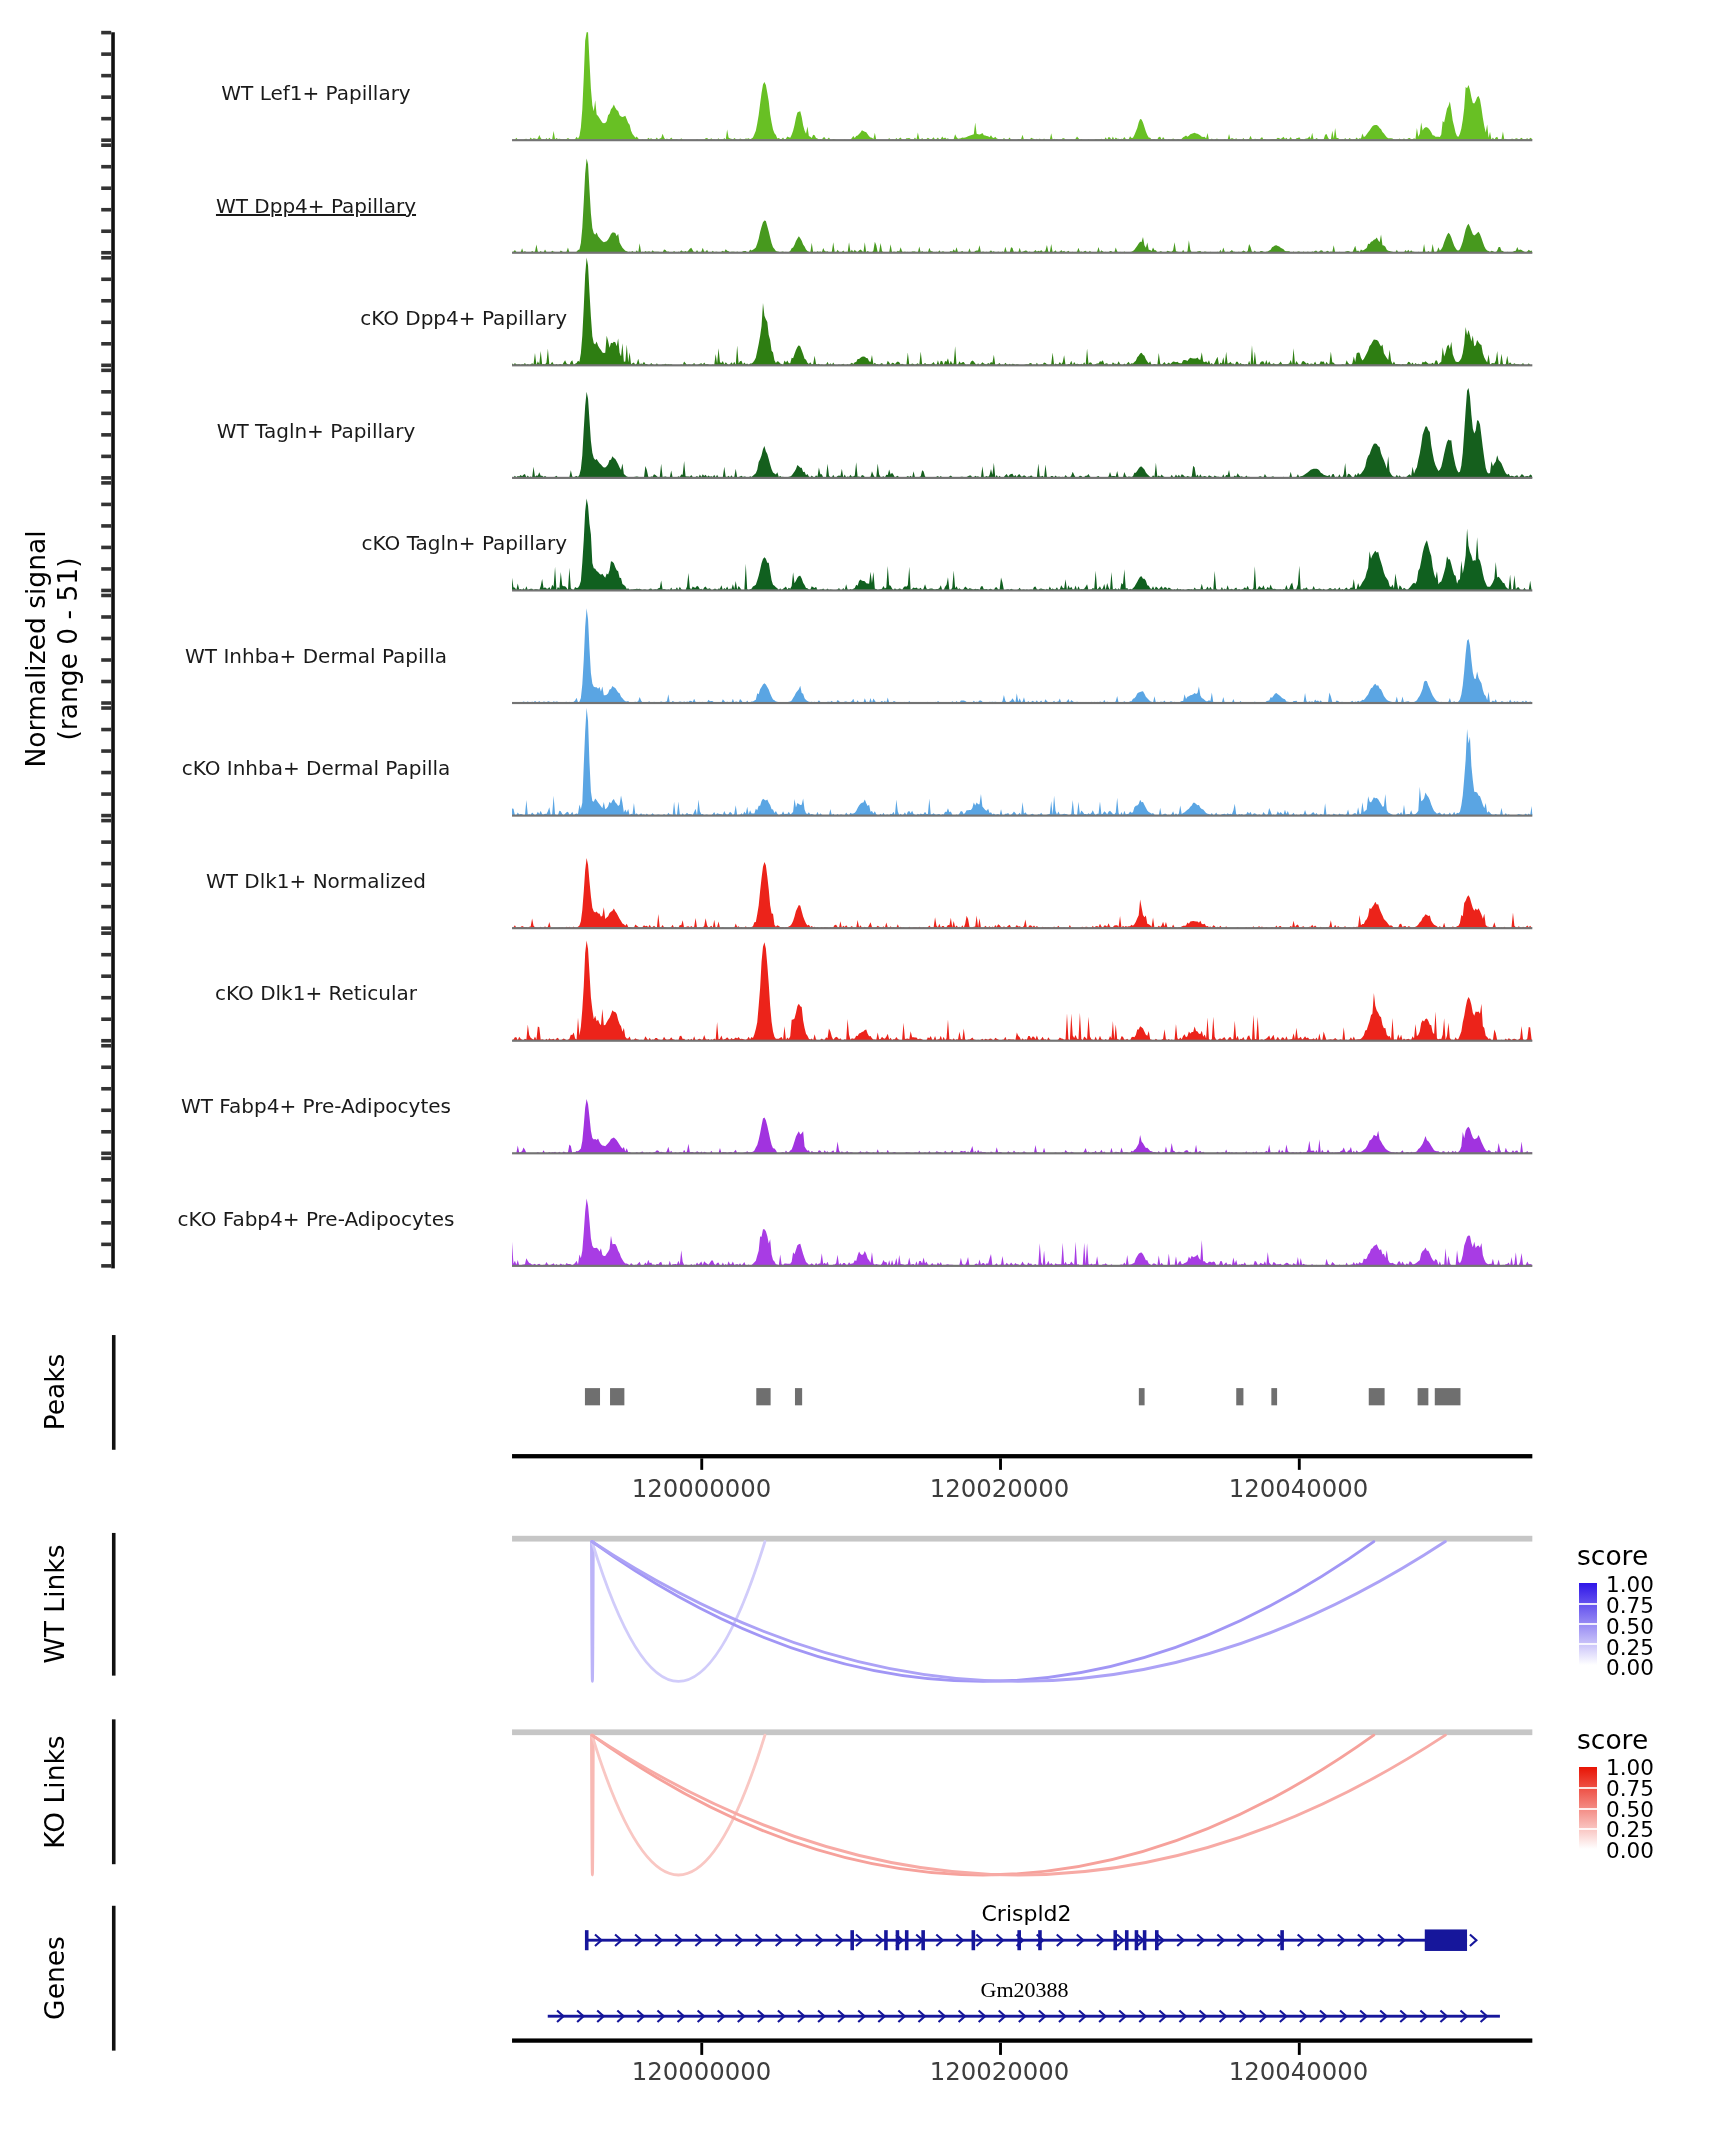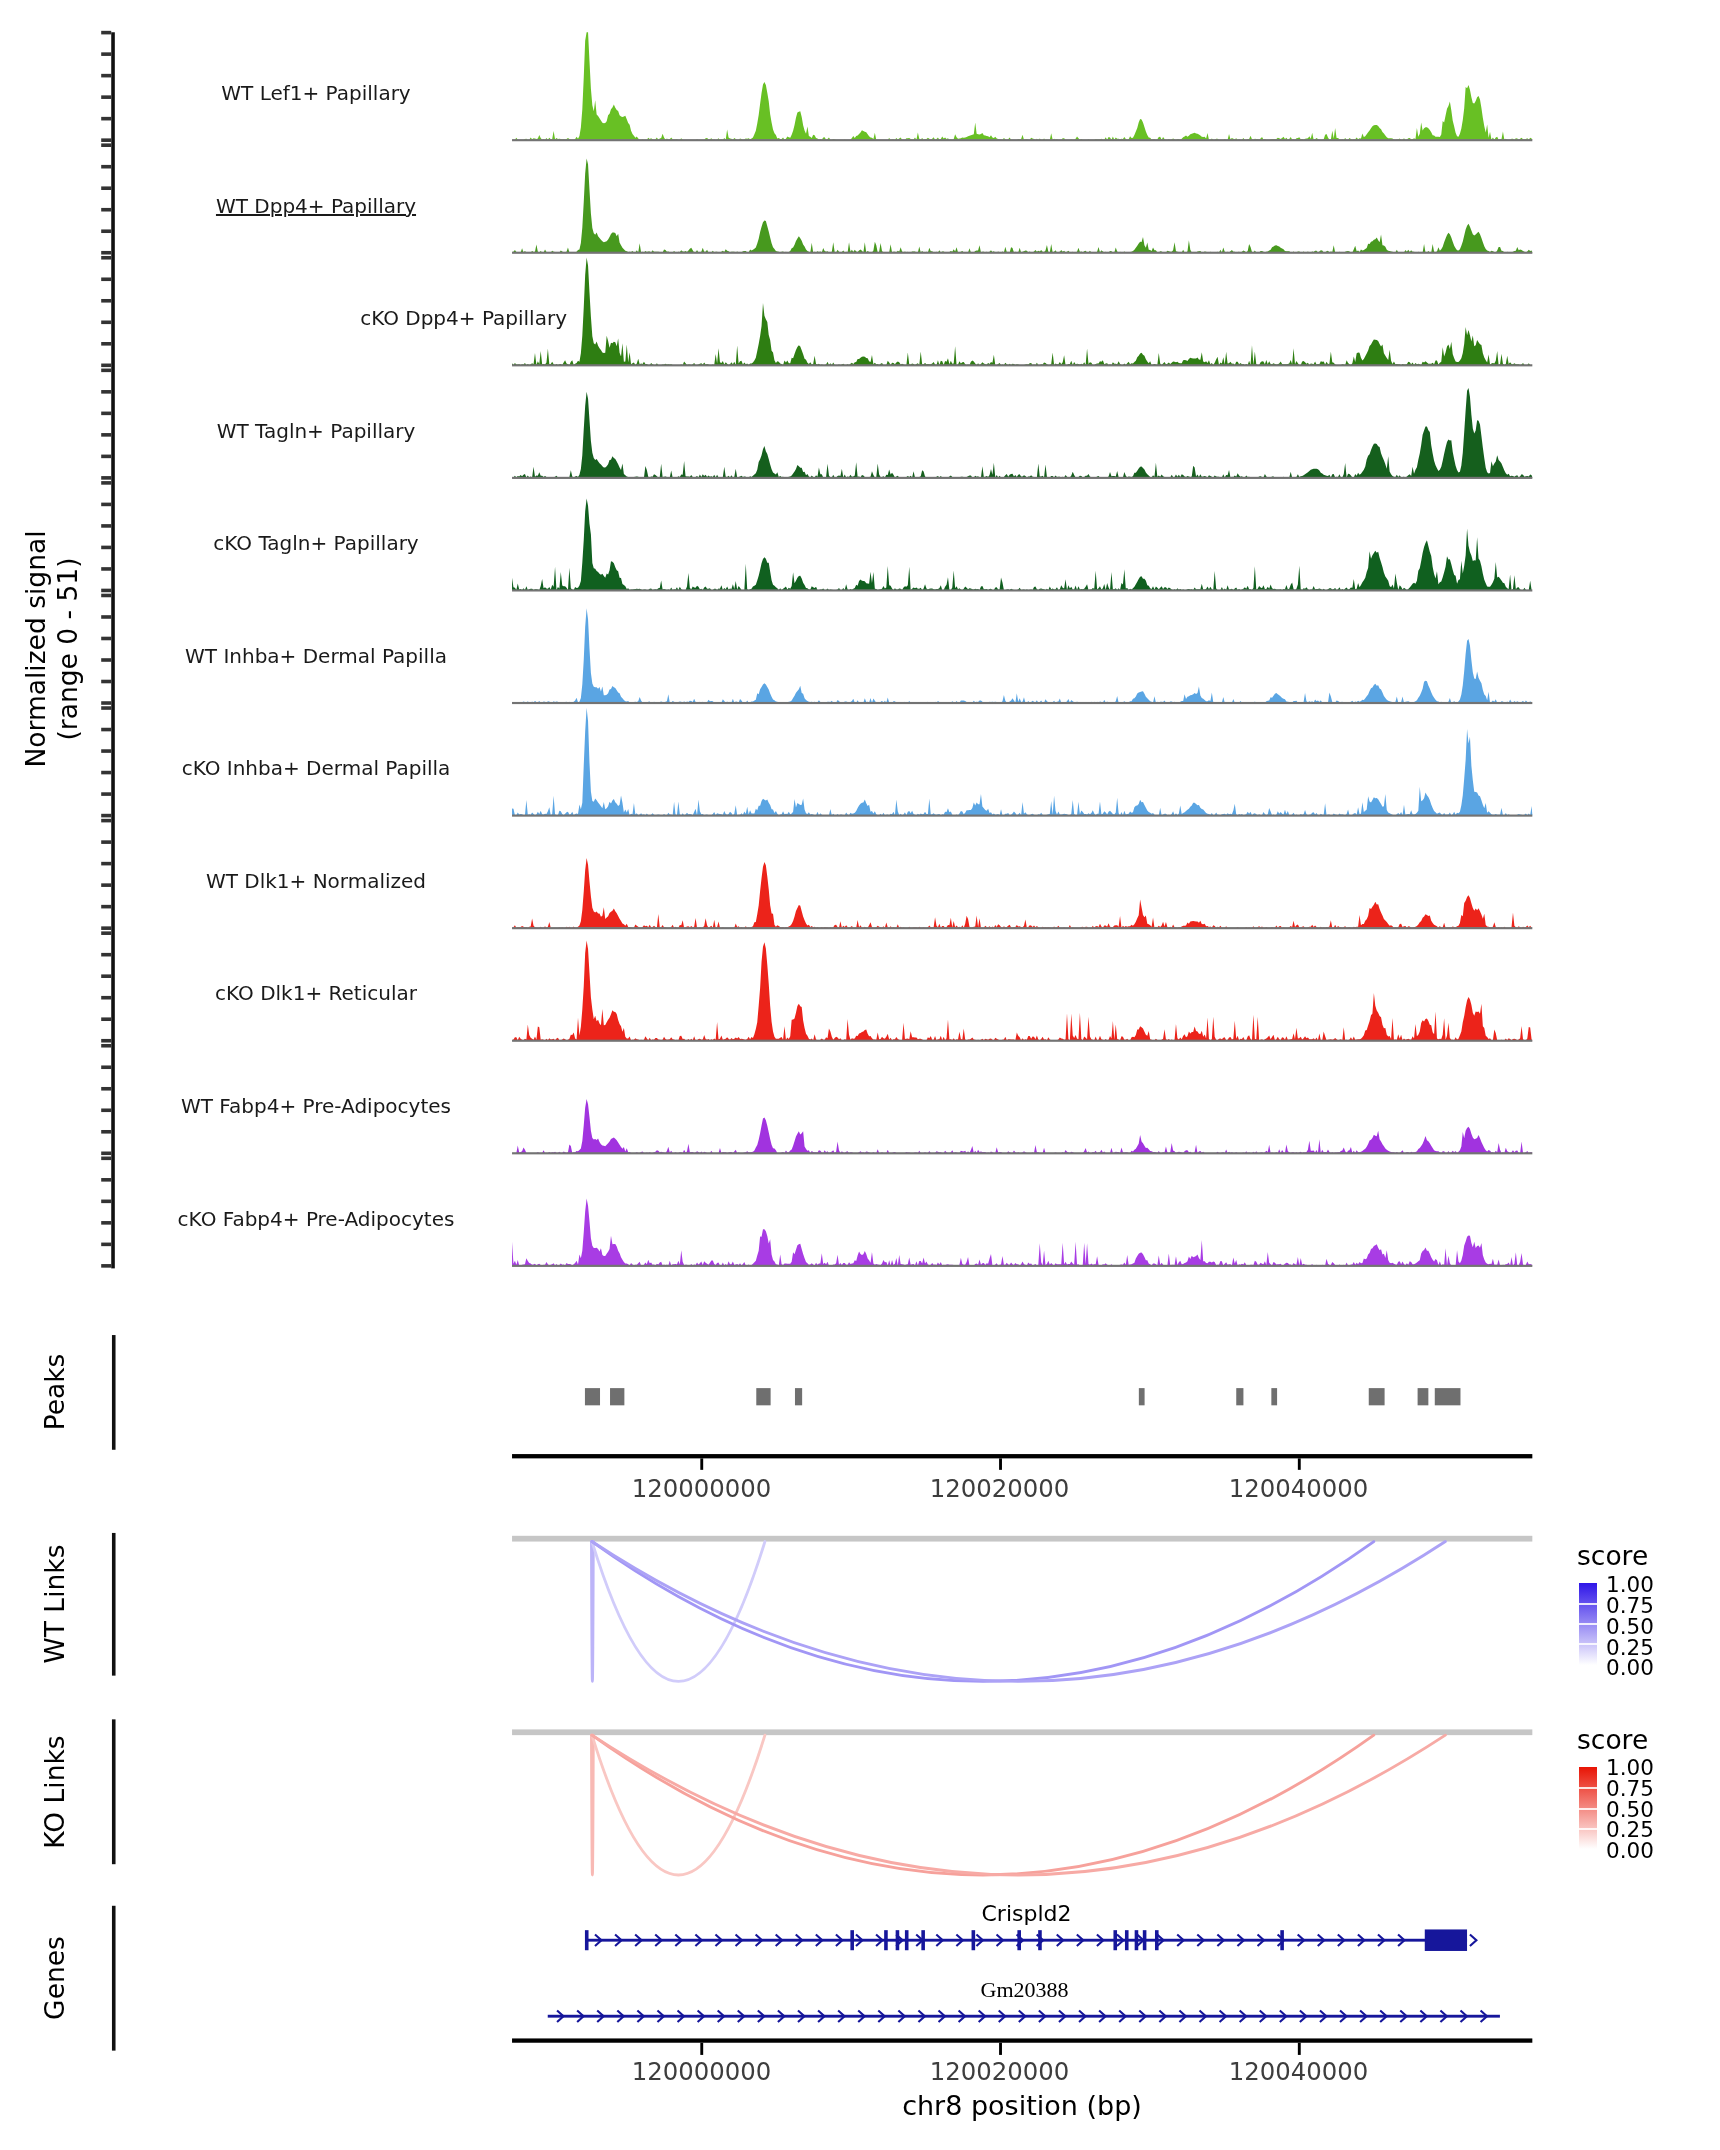--- a/index.html
+++ b/index.html
@@ -181,28 +181,27 @@
   <div class="rot-label" style="left:54px;top:1604px;">WT Links</div>
   <div class="rot-label" style="left:54px;top:1792px;">KO Links</div>
   <div class="rot-label" style="left:54px;top:1978px;">Genes</div>
 
   <div class="legend-title" style="left:1577px;top:1540px;">score</div>
   <div class="legend-title" style="left:1577px;top:1724px;">score</div>
 
   <div class="legend-bar" id="wt-legend-bar" style="left: 1579px; top: 1583px; height: 82px; background: linear-gradient(rgb(47, 22, 232), rgb(255, 255, 255));"></div>
   <div class="legend-bar" id="ko-legend-bar" style="left: 1579px; top: 1767px; height: 82px; background: linear-gradient(rgb(232, 20, 5), rgb(255, 255, 255));"></div>
 
-  <div class="axis-title" style="left:1022px;top:2090px;">chr8 position (bp)</div>
 
   <div id="dyn">
       <div class="track-label" style="top:81px;">WT Lef1+ Papillary</div>
       <div class="track-label" style="top:194px;text-decoration:underline;">WT Dpp4+ Papillary</div>
       <div class="track-label" style="top:306px;text-align:right;">cKO Dpp4+ Papillary</div>
       <div class="track-label" style="top:419px;">WT Tagln+ Papillary</div>
-      <div class="track-label" style="top:531px;">cKO Tagln+ Papillary</div>
+      <div class="track-label" style="top:531px;text-align:right;">cKO Tagln+ Papillary</div>
       <div class="track-label" style="top:644px;text-align:center;">WT Inhba+ Dermal Papilla</div>
       <div class="track-label" style="top:756px;">cKO Inhba+ Dermal Papilla</div>
       <div class="track-label" style="top:869px;">WT Dlk1+ Normalized</div>
       <div class="track-label" style="top:981px;">cKO Dlk1+ Reticular</div>
       <div class="track-label" style="top:1094px;">WT Fabp4+ Pre-Adipocytes</div>
       <div class="track-label" style="top:1207px;">cKO Fabp4+ Pre-Adipocytes</div>
       <div class="tick-label" style="left:702px;top:1474px;">120000000</div>
       <div class="tick-label" style="left:1000px;top:1474px;">120020000</div>
       <div class="tick-label" style="left:1299px;top:1474px;">120040000</div>
       <div class="legend-notch" style="left:1579px;top:1603px;"></div>

